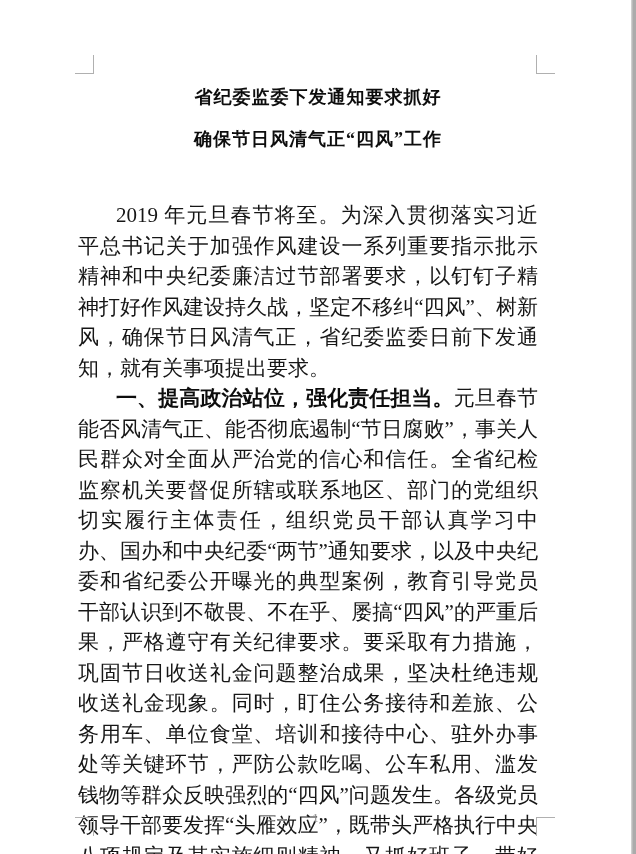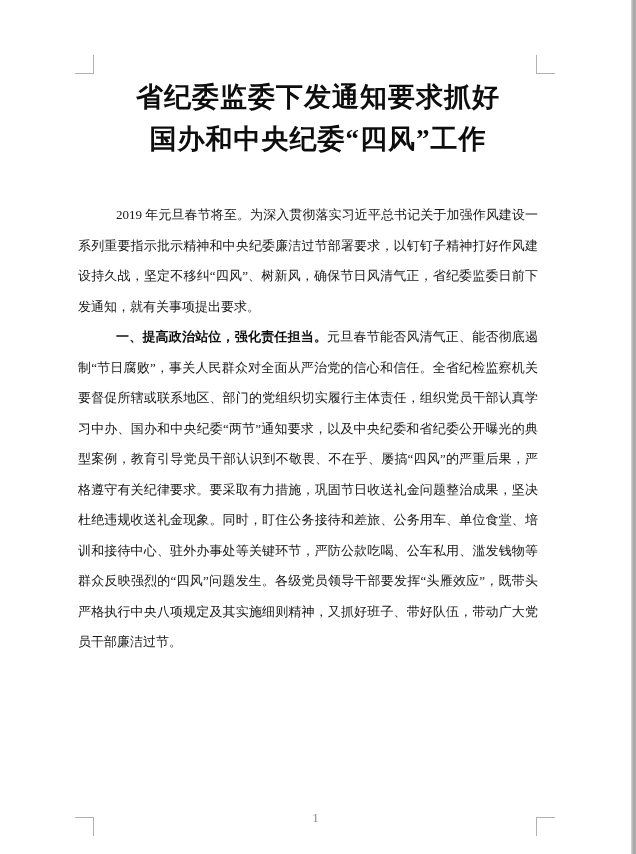--- a/index.html
+++ b/index.html
@@ -17,35 +17,35 @@
     font-family:"Liberation Serif","DejaVu Serif",serif;
     color:var(--text);
   }
   
   .title-block{
     padding-top:76px;
     width:100%;
     text-align:center;
   }
   .title-line{
-    font-size:27px;
+    font-size:18px;
     font-weight:bold;
     line-height:42px;
     letter-spacing:1px;
     color:#0d0d0d;
     white-space:nowrap;
   }
   
   .body-text{
     margin:40px 0 0 78px;
     width:460px;
   }
   .para{
     margin:0;
-    font-size:13px;
+    font-size:21px;
     line-height:30.5px;
     text-align:justify;
     text-justify:inter-ideograph;
     text-indent:38px;
     color:var(--text);
   }
   .para .bold{font-weight:bold;color:#0d0d0d;margin-top:28px;}
   
   .page-number{
     position:absolute;
@@ -72,21 +72,21 @@
 
 <div class="page">
 
   <div class="crop crop-tl"></div>
   <div class="crop crop-tr"></div>
   <div class="crop crop-bl"></div>
   <div class="crop crop-br"></div>
 
   <div class="title-block">
     <div class="title-line">省纪委监委下发通知要求抓好</div>
-    <div class="title-line">国办和中央纪委“四风”工作</div>
+    <div class="title-line">确保节日风清气正“四风”工作</div>
   </div>
 
   <div class="body-text">
       <p class="para"><span>2019 年元旦春节将至。为深入贯彻落实习近平总书记关于加强作风建设一系列重要指示批示精神和中央纪委廉洁过节部署要求，以钉钉子精神打好作风建设持久战，坚定不移纠“四风”、树新风，确保节日风清气正，省纪委监委日前下发通知，就有关事项提出要求。</span></p>
       <p class="para"><span class="bold">一、提高政治站位，强化责任担当。</span><span>元旦春节能否风清气正、能否彻底遏制“节日腐败”，事关人民群众对全面从严治党的信心和信任。全省纪检监察机关要督促所辖或联系地区、部门的党组织切实履行主体责任，组织党员干部认真学习中办、国办和中央纪委“两节”通知要求，以及中央纪委和省纪委公开曝光的典型案例，教育引导党员干部认识到不敬畏、不在乎、屡搞“四风”的严重后果，严格遵守有关纪律要求。要采取有力措施，巩固节日收送礼金问题整治成果，坚决杜绝违规收送礼金现象。同时，盯住公务接待和差旅、公务用车、单位食堂、培训和接待中心、驻外办事处等关键环节，严防公款吃喝、公车私用、滥发钱物等群众反映强烈的“四风”问题发生。各级党员领导干部要发挥“头雁效应”，既带头严格执行中央八项规定及其实施细则精神，又抓好班子、带好队伍，带动广大党员干部廉洁过节。</span></p>
     </div>
 
   <div class="page-number">1</div>
 
   <div class="edge-strip"></div>

